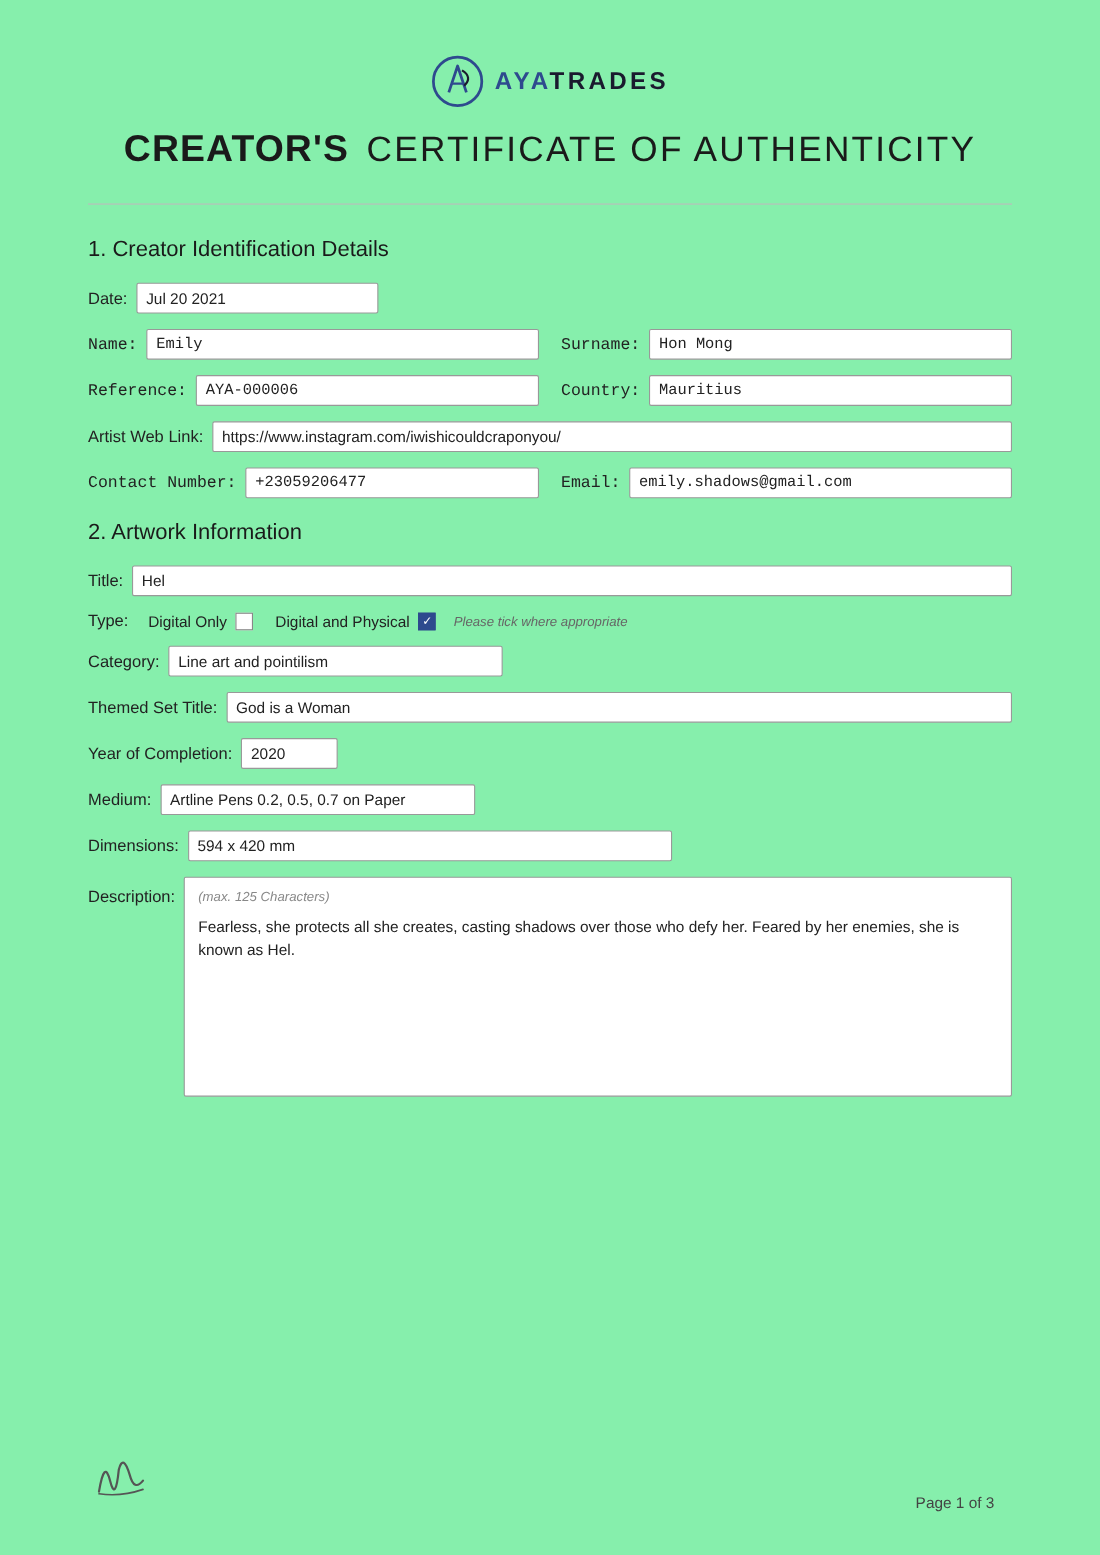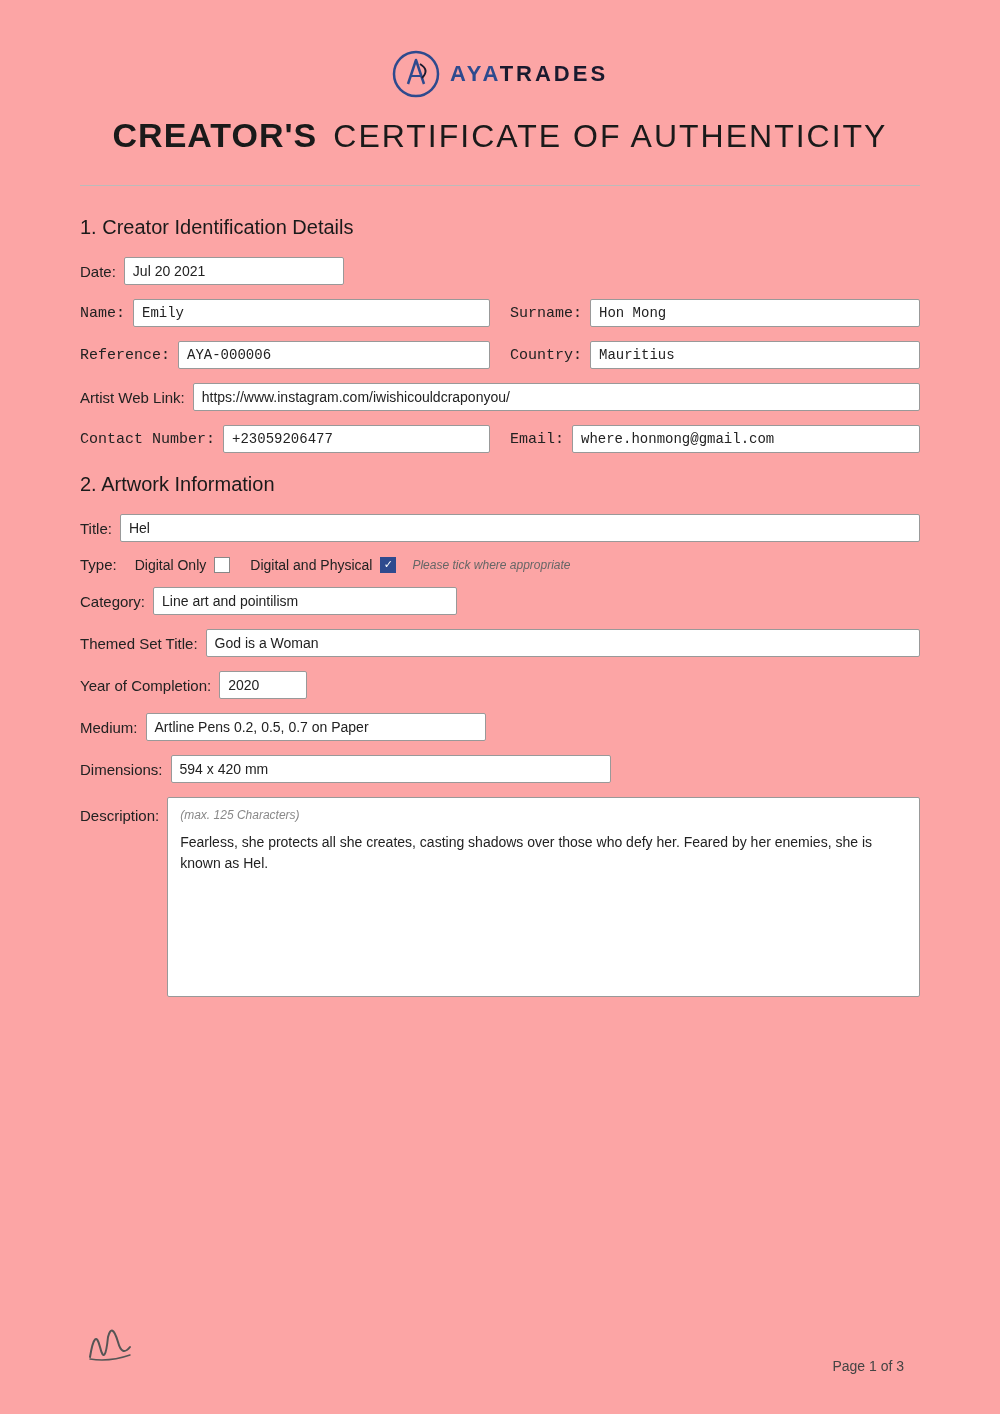--- a/index.html
+++ b/index.html
@@ -7,21 +7,21 @@
       background: #e0e0e0;
       display: flex;
       justify-content: center;
       align-items: flex-start;
       min-height: 100vh;
       font-family: Arial, sans-serif;
     }
     .page {
       width: 1000px;
       min-height: 1414px;
-      background: #fca5a5;
+      background: #86efac;
       position: relative;
       padding: 50px 80px 80px 80px;
     }
     .header {
       display: flex;
       flex-direction: column;
       align-items: center;
       margin-bottom: 30px;
     }
     .logo-area {
@@ -256,21 +256,21 @@
     </div>
 
     <div class="form-row">
       <div class="row-split">
         <div class="left">
           <span class="label">Contact Number:</span>
           <div class="input-box input-wide">+23059206477</div>
         </div>
         <div class="right">
           <span class="label">Email:</span>
-          <div class="input-box input-wide">where.honmong@gmail.com</div>
+          <div class="input-box input-wide">emily.shadows@gmail.com</div>
         </div>
       </div>
     </div>
   </div>
 
   <div class="section2">
     <div class="section-title">2. Artwork Information</div>
 
     <div class="form-row">
       <span class="label">Title:</span>
@@ -300,21 +300,21 @@
       <div class="input-box input-wide">God is a Woman</div>
     </div>
 
     <div class="form-row">
       <span class="label">Year of Completion:</span>
       <div class="input-box" style="width:88px;">2020</div>
     </div>
 
     <div class="form-row">
       <span class="label">Medium:</span>
-      <div class="input-box" style="width:340px;">Artline Pens 0.2, 0.5, 0.7 on Paper</div>
+      <div class="input-box" style="width:286px;">Artline Pens 0.2, 0.5, 0.7 on Paper</div>
     </div>
 
     <div class="form-row">
       <span class="label">Dimensions:</span>
       <div class="input-box" style="width:440px;">594 x 420 mm</div>
     </div>
 
     <div class="form-row" style="align-items:flex-start;">
       <span class="label" style="margin-top:10px;">Description:</span>
       <div class="description-box input-wide">

